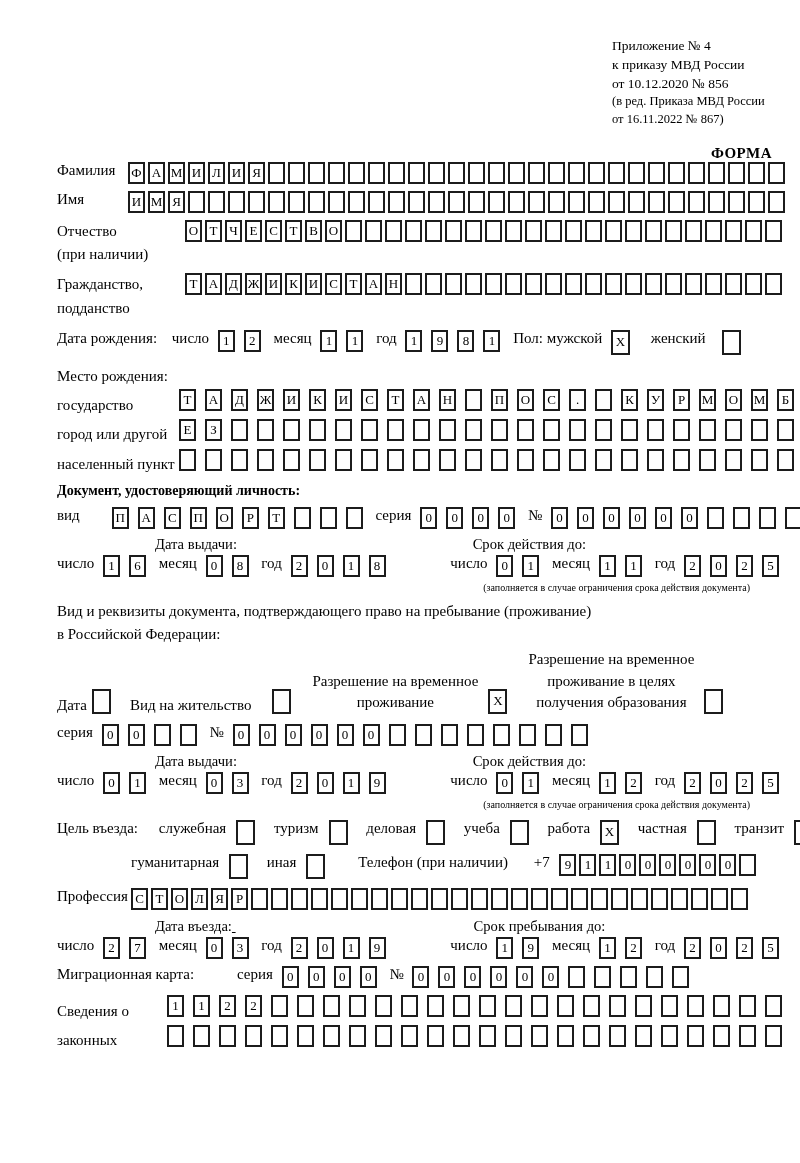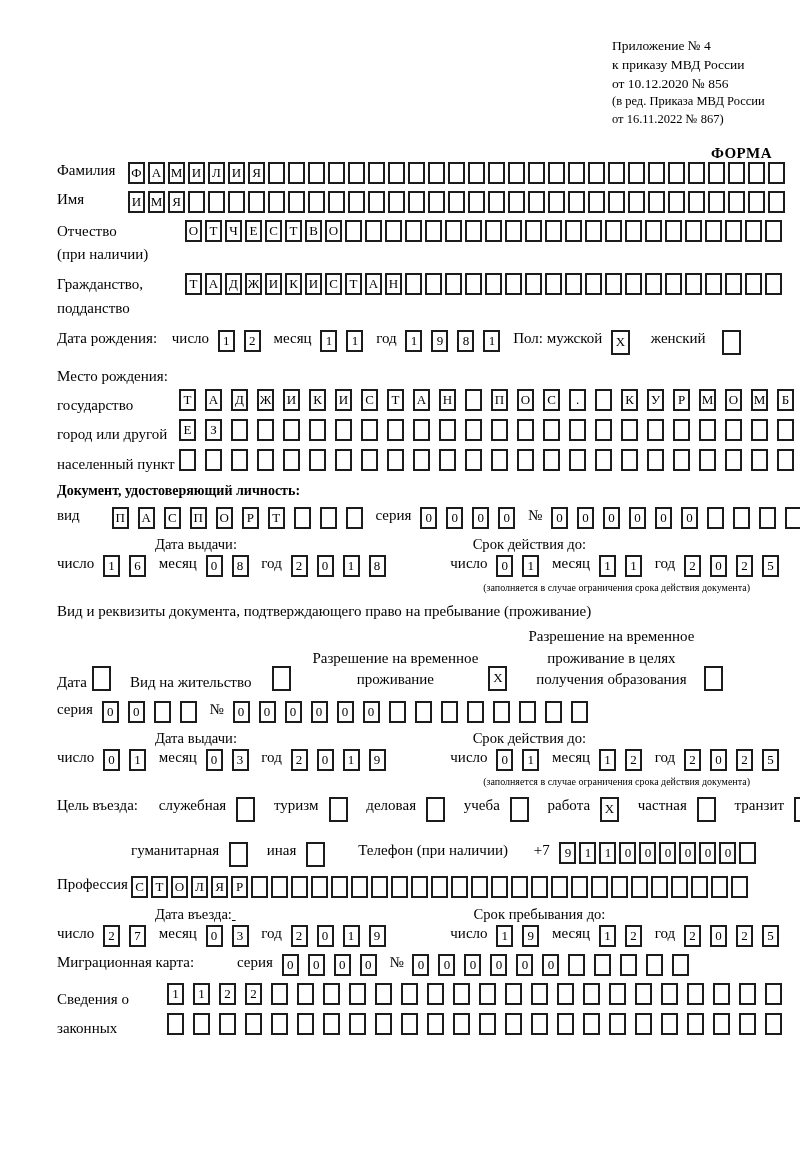--- a/index.html
+++ b/index.html
@@ -134,20 +134,21 @@
     <span class="lab-sm" style="margin-left:52px;">число</span>
     <span class="cells wide"><span class="cell">0</span><span class="cell">1</span></span>
     <span class="lab-sm">месяц</span>
     <span class="cells wide"><span class="cell">1</span><span class="cell">1</span></span>
     <span class="lab-sm">год</span>
     <span class="cells wide"><span class="cell">2</span><span class="cell">0</span><span class="cell">2</span><span class="cell">5</span></span>
   </div>
   <div class="note">(заполняется в случае ограничения срока действия документа)</div>
 
   <div class="intro">Вид и реквизиты документа, подтверждающего право на пребывание (проживание)</div>
+  <div class="intro">в Российской Федерации:</div>
 
   <div class="flexrow" style="margin-bottom:10px;">
     <span class="lab-sm">Дата</span>
     <span class="cells chk"><span class="cell"></span></span>
     <span class="lab-sm" style="margin-left:16px;">Вид на жительство</span>
     <span class="cells chk" style="margin-left:16px;"><span class="cell"></span></span>
     <span class="centerlab">
       <span>Разрешение на временное</span><br>
       <span>проживание</span>
     </span>
@@ -190,21 +191,21 @@
   <div class="row">
     <span class="lab-sm">Цель въезда:</span>
     <span class="opt">служебная</span><span class="cells chk optbox"><span class="cell"></span></span>
     <span class="opt">туризм</span><span class="cells chk optbox"><span class="cell"></span></span>
     <span class="opt">деловая</span><span class="cells chk optbox"><span class="cell"></span></span>
     <span class="opt">учеба</span><span class="cells chk optbox"><span class="cell"></span></span>
     <span class="opt">работа</span><span class="cells chk optbox"><span class="cell">X</span></span>
     <span class="opt">частная</span><span class="cells chk optbox"><span class="cell"></span></span>
     <span class="opt">транзит</span><span class="cells chk optbox"><span class="cell"></span></span>
   </div>
-  <div class="row" style="margin-left:74px;margin-top:20px;">
+  <div class="row" style="margin-left:74px;margin-top:9px;">
     <span>гуманитарная</span><span class="cells chk optbox"><span class="cell"></span></span>
     <span class="opt">иная</span><span class="cells chk optbox"><span class="cell"></span></span>
     <span style="margin-left:26px;">Телефон (при наличии)</span>
     <span style="margin-left:22px;">+7</span>
     <span class="cells" style="margin-left:6px;"><span class="cell">9</span><span class="cell">1</span><span class="cell">1</span><span class="cell">0</span><span class="cell">0</span><span class="cell">0</span><span class="cell">0</span><span class="cell">0</span><span class="cell">0</span><span class="cell"></span></span>
   </div>
 
   <div class="row" style="margin-top:9px;">
     <span class="lab" style="width:74px;">Профессия</span><span class="cells"><span class="cell">С</span><span class="cell">Т</span><span class="cell">О</span><span class="cell">Л</span><span class="cell">Я</span><span class="cell">Р</span><span class="cell"></span><span class="cell"></span><span class="cell"></span><span class="cell"></span><span class="cell"></span><span class="cell"></span><span class="cell"></span><span class="cell"></span><span class="cell"></span><span class="cell"></span><span class="cell"></span><span class="cell"></span><span class="cell"></span><span class="cell"></span><span class="cell"></span><span class="cell"></span><span class="cell"></span><span class="cell"></span><span class="cell"></span><span class="cell"></span><span class="cell"></span><span class="cell"></span><span class="cell"></span><span class="cell"></span><span class="cell"></span></span>
   </div>

